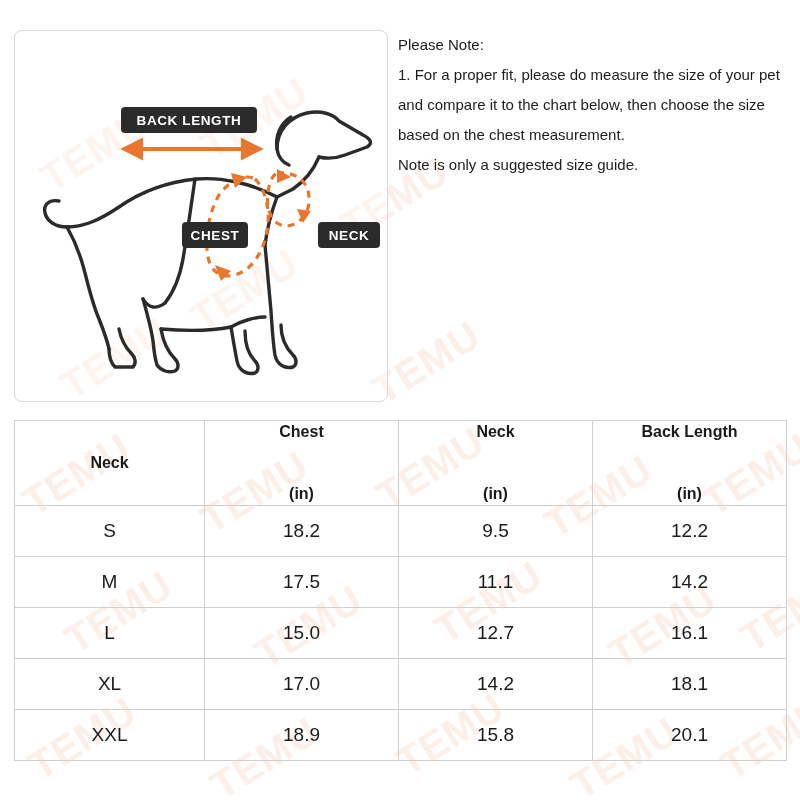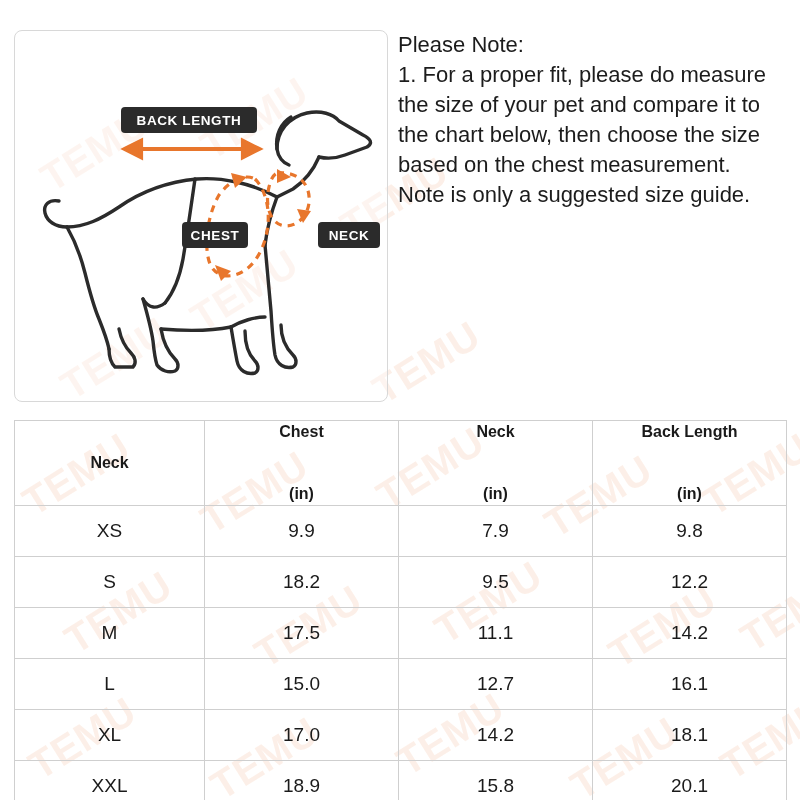--- a/index.html
+++ b/index.html
@@ -86,21 +86,21 @@
   .tag-back { left: 106px; top: 76px; width: 136px; height: 26px; font-size: 13.5px; }
   .tag-chest { left: 167px; top: 191px; width: 66px; height: 26px; font-size: 13.5px; }
   .tag-neck  { left: 303px; top: 191px; width: 62px; height: 26px; font-size: 13.5px; }
 
   
   .notes {
     position: absolute;
     left: 398px;
     top: 30px;
     width: 396px;
-    font-size: 22px;
+    font-size: 15px;
     line-height: 30px;
     color: #1c1c1c;
   }
   .notes p {
     margin: 0;
   }
 
   
   .table-wrap {
     position: absolute;
@@ -271,26 +271,20 @@
             <span class="unit">(in)</span>
           </th>
           <th>
             <span>Back Length</span>
             <span class="unit">(in)</span>
           </th>
         </tr>
       </thead>
       <tbody>
         <tr>
-          <td>XS</td>
-          <td>9.9</td>
-          <td>7.9</td>
-          <td>9.8</td>
-        </tr>
-        <tr>
           <td>S</td>
           <td>18.2</td>
           <td>9.5</td>
           <td>12.2</td>
         </tr>
         <tr>
           <td>M</td>
           <td>17.5</td>
           <td>11.1</td>
           <td>14.2</td>

